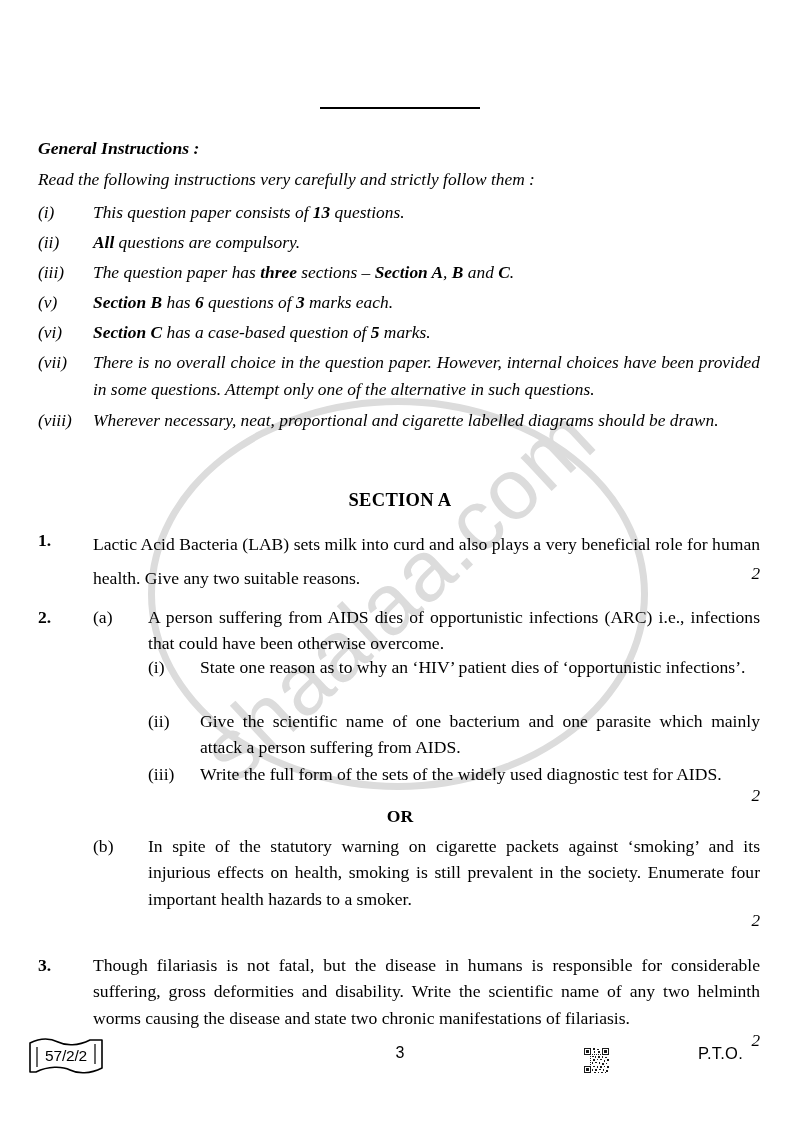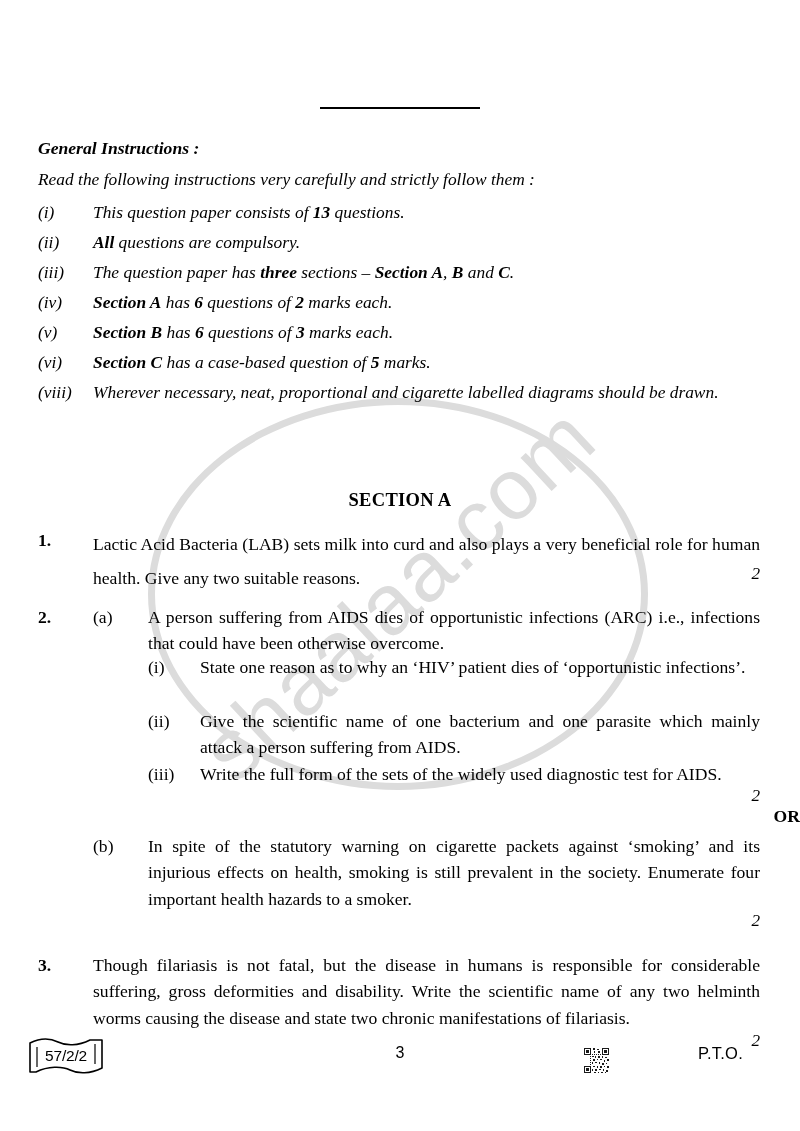--- a/index.html
+++ b/index.html
@@ -229,30 +229,30 @@
     </div>
     <div class="instr-row">
       <div class="instr-num">(ii)</div>
       <div class="instr-txt nojust"><b>All</b> questions are compulsory.</div>
     </div>
     <div class="instr-row">
       <div class="instr-num">(iii)</div>
       <div class="instr-txt nojust">The question paper has <b>three</b> sections – <b>Section A</b>, <b>B</b> and <b>C</b>.</div>
     </div>
     <div class="instr-row">
-      <div class="instr-num">(iv)</div>
-      <div class="instr-txt nojust"><b>Section A</b> has <b>6</b> questions of <b>2</b> marks each.</div>
-    </div>
-    <div class="instr-row">
       <div class="instr-num">(v)</div>
       <div class="instr-txt nojust"><b>Section B</b> has <b>6</b> questions of <b>3</b> marks each.</div>
     </div>
     <div class="instr-row">
       <div class="instr-num">(vi)</div>
       <div class="instr-txt nojust"><b>Section C</b> has a case-based question of <b>5</b> marks.</div>
+    </div>
+    <div class="instr-row">
+      <div class="instr-num">(vii)</div>
+      <div class="instr-txt">There is no overall choice in the question paper. However, internal choices have been provided in some questions. Attempt only one of the alternative in such questions.</div>
     </div>
     <div class="instr-row">
       <div class="instr-num">(viii)</div>
       <div class="instr-txt">Wherever necessary, neat, proportional and cigarette labelled diagrams should be drawn.</div>
     </div>
   </div>
 
   <div class="section-heading" id="section-a">SECTION A</div>
 
   <div class="q-block" id="q1" style="top:495px;">
@@ -289,21 +289,21 @@
     <div class="q-row">
       <div class="q-sub" style="flex:0 0 52px; width:52px;">(iii)</div>
       <div class="q-body">Write the full form of the sets of the widely used diagnostic test for AIDS.</div>
     </div>
   </div>
 
   <div class="q-block" style="top:751px; left:38px; width:722px; height:1px;">
     <div class="marks" style="top:0;">2</div>
   </div>
 
-  <div class="or-divider" style="top:774px;text-align:right;">OR</div>
+  <div class="or-divider" style="top:774px;">OR</div>
 
   <div class="q-block" id="q2b" style="top:801px;">
     <div class="q-row">
       <div class="q-num"></div>
       <div class="q-sub">(b)</div>
       <div class="q-body">In spite of the statutory warning on cigarette packets against ‘smoking’ and its injurious effects on health, smoking is still prevalent in the society. Enumerate four important health hazards to a smoker.</div>
     </div>
     <div class="marks" style="top:75px;">2</div>
   </div>
 

